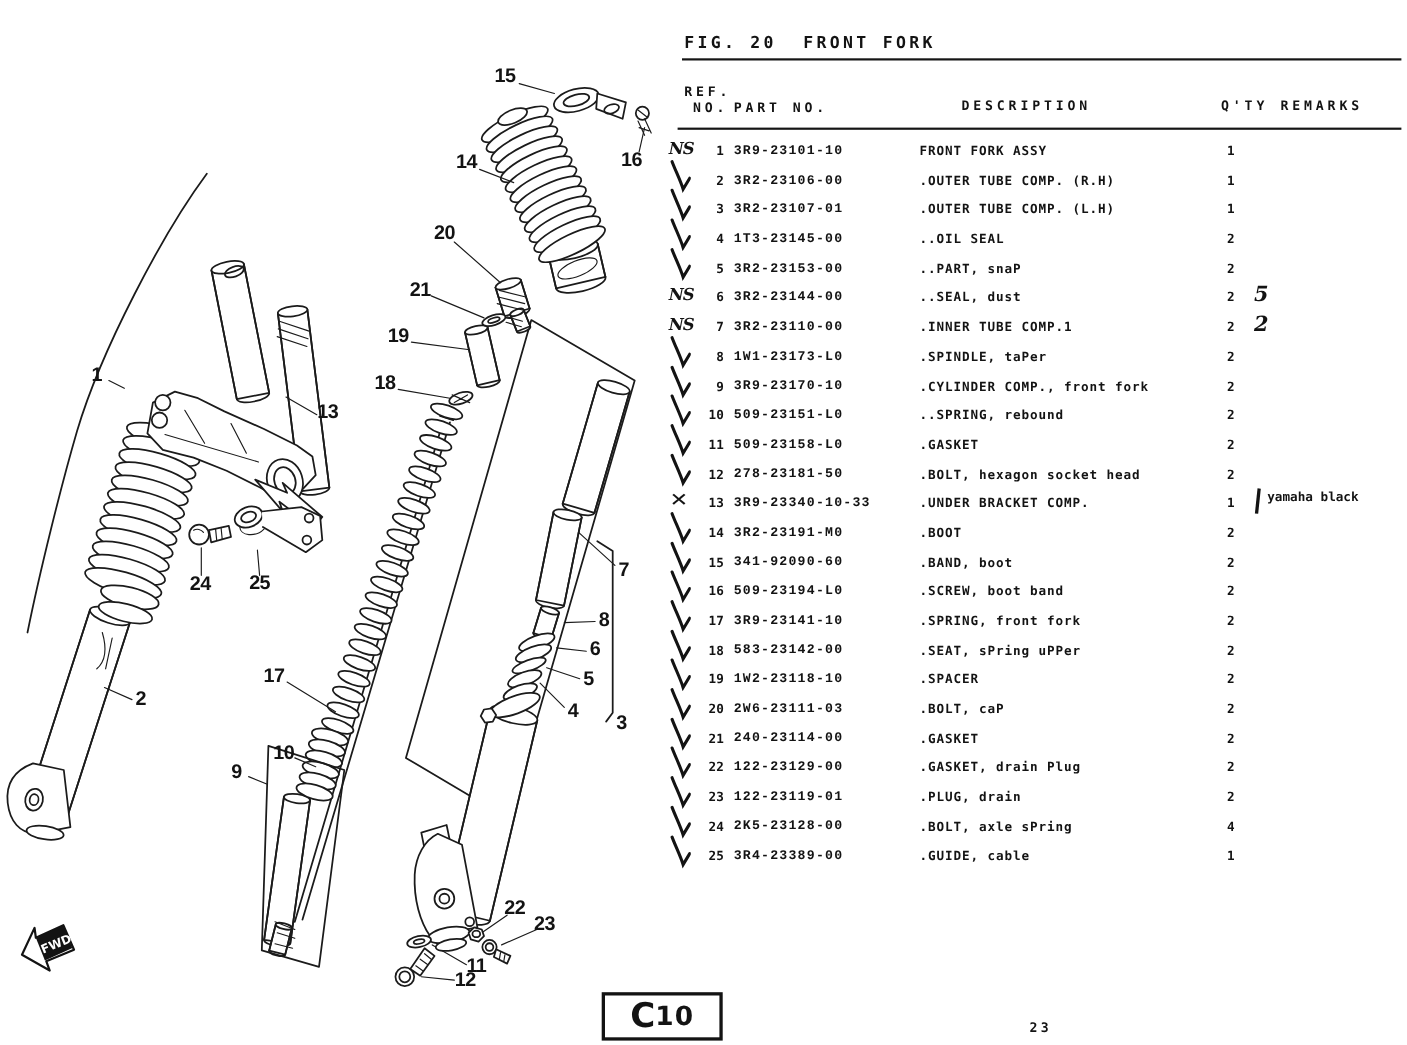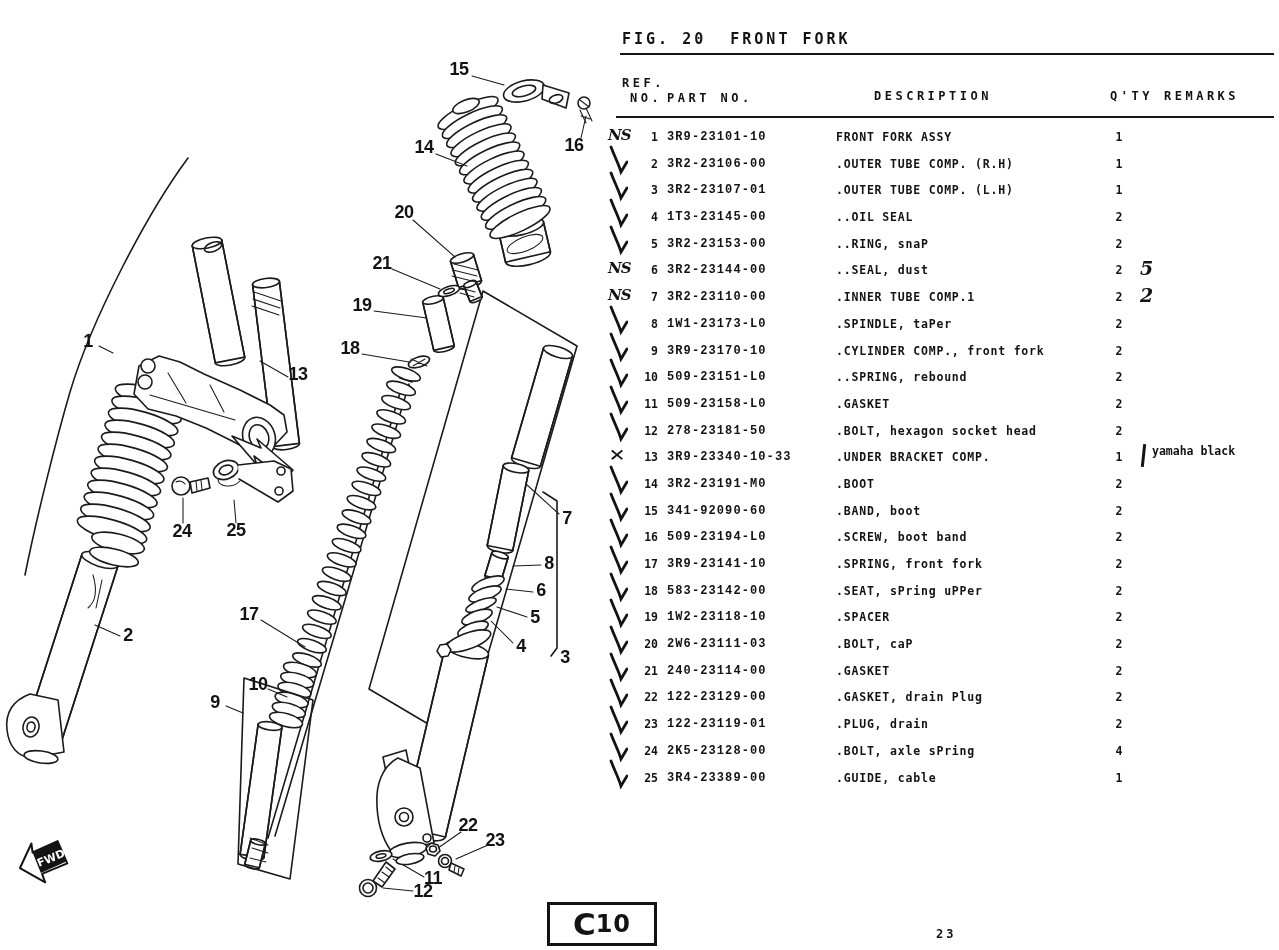--- a/index.html
+++ b/index.html
@@ -318,21 +318,21 @@
               <path d="M3,2 C6,10 11,20 13,27 L19,17" fill="none" stroke="#131313" stroke-width="2.8" stroke-linecap="round"></path>
             </svg></span><span class="cell c-ref">2</span><span class="cell c-part">3R2-23106-00</span><span class="cell c-desc">.OUTER TUBE COMP. (R.H)</span><span class="cell c-qty">1</span><span class="cell c-rem"></span></div>
         <div class="prow"><span class="cell c-mark"><svg width="20" height="32" viewBox="0 0 20 32">
               <path d="M3,2 C6,10 11,20 13,27 L19,17" fill="none" stroke="#131313" stroke-width="2.8" stroke-linecap="round"></path>
             </svg></span><span class="cell c-ref">3</span><span class="cell c-part">3R2-23107-01</span><span class="cell c-desc">.OUTER TUBE COMP. (L.H)</span><span class="cell c-qty">1</span><span class="cell c-rem"></span></div>
         <div class="prow"><span class="cell c-mark"><svg width="20" height="32" viewBox="0 0 20 32">
               <path d="M3,2 C6,10 11,20 13,27 L19,17" fill="none" stroke="#131313" stroke-width="2.8" stroke-linecap="round"></path>
             </svg></span><span class="cell c-ref">4</span><span class="cell c-part">1T3-23145-00</span><span class="cell c-desc">..OIL SEAL</span><span class="cell c-qty">2</span><span class="cell c-rem"></span></div>
         <div class="prow"><span class="cell c-mark"><svg width="20" height="32" viewBox="0 0 20 32">
               <path d="M3,2 C6,10 11,20 13,27 L19,17" fill="none" stroke="#131313" stroke-width="2.8" stroke-linecap="round"></path>
-            </svg></span><span class="cell c-ref">5</span><span class="cell c-part">3R2-23153-00</span><span class="cell c-desc">..RING, snaP</span><span class="cell c-qty">2</span><span class="cell c-rem"></span></div>
+            </svg></span><span class="cell c-ref">5</span><span class="cell c-part">3R2-23153-00</span><span class="cell c-desc">..PART, snaP</span><span class="cell c-qty">2</span><span class="cell c-rem"></span></div>
         <div class="prow"><span class="cell c-mark"><span class="hw">NS</span></span><span class="cell c-ref">6</span><span class="cell c-part">3R2-23144-00</span><span class="cell c-desc">..SEAL, dust</span><span class="cell c-qty">2</span><span class="cell c-rem"><span class="hw-big">5</span></span></div>
         <div class="prow"><span class="cell c-mark"><span class="hw">NS</span></span><span class="cell c-ref">7</span><span class="cell c-part">3R2-23110-00</span><span class="cell c-desc">.INNER TUBE COMP.1</span><span class="cell c-qty">2</span><span class="cell c-rem"><span class="hw-big">2</span></span></div>
         <div class="prow"><span class="cell c-mark"><svg width="20" height="32" viewBox="0 0 20 32">
               <path d="M3,2 C6,10 11,20 13,27 L19,17" fill="none" stroke="#131313" stroke-width="2.8" stroke-linecap="round"></path>
             </svg></span><span class="cell c-ref">8</span><span class="cell c-part">1W1-23173-L0</span><span class="cell c-desc">.SPINDLE, taPer</span><span class="cell c-qty">2</span><span class="cell c-rem"></span></div>
         <div class="prow"><span class="cell c-mark"><svg width="20" height="32" viewBox="0 0 20 32">
               <path d="M3,2 C6,10 11,20 13,27 L19,17" fill="none" stroke="#131313" stroke-width="2.8" stroke-linecap="round"></path>
             </svg></span><span class="cell c-ref">9</span><span class="cell c-part">3R9-23170-10</span><span class="cell c-desc">.CYLINDER COMP., front fork</span><span class="cell c-qty">2</span><span class="cell c-rem"></span></div>
         <div class="prow"><span class="cell c-mark"><svg width="20" height="32" viewBox="0 0 20 32">
               <path d="M3,2 C6,10 11,20 13,27 L19,17" fill="none" stroke="#131313" stroke-width="2.8" stroke-linecap="round"></path>

